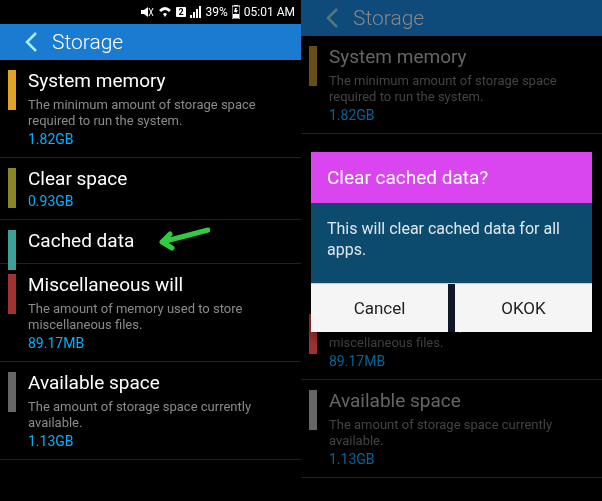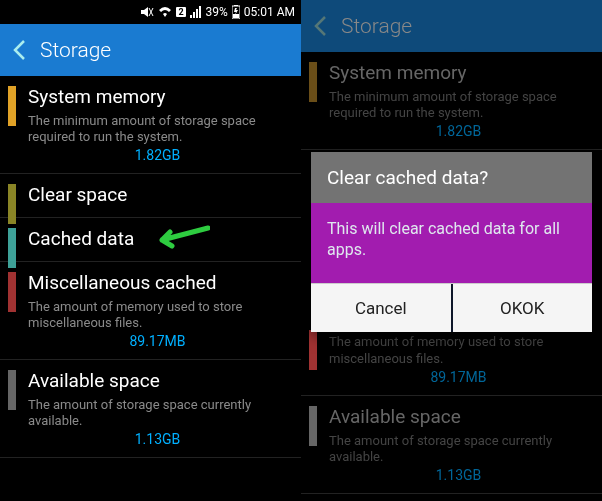--- a/index.html
+++ b/index.html
@@ -1,41 +1,41 @@
 <!DOCTYPE html>
 <html><head>
 <meta charset="utf-8">
 <style>
 * { margin:0; padding:0; box-sizing:border-box; font-family: Roboto, Arial, sans-serif; }
 body { background:#fff; display:flex; width:602px; height:501px; }
 .screen { width:301px; height:501px; background:#000; position:relative; overflow:hidden; }
 .statusbar { height:24px; background:#000; color:#fff; display:flex; align-items:center; justify-content:flex-end; padding:0 6px; font-size:12px; gap:4px; }
 .statusbar .icons { display:flex; align-items:center; gap:4px; }
 .statusbar-icon { display:inline-flex; }
-.header { height:52px; background:#1a7bd1; display:flex; align-items:center; padding:0 12px; gap:14px; color:#fff; }
+.header { height:36px; background:#1a7bd1; display:flex; align-items:center; padding:0 24px; gap:14px; color:#fff; }
 .header .title { font-size:21px; font-weight:300; }
 .list { overflow:hidden; }
 .item { padding:10px 14px; border-bottom:1px solid #222; position:relative; }
 .item .swatch { position:absolute; left:8px; top:10px; width:8px; height:40px; }
 .item .content { margin-left:14px;text-decoration:underline; }
 .item .title { color:#fff; font-size:19px; font-weight:400; line-height:1.2; }
 .item .sub { color:#8a8a8a; font-size:13px; line-height:1.25; margin-top:4px; }
-.item .size { color:#00b0ff; font-size:14px; margin-top:2px;text-align:center; }
+.item .size { color:#00b0ff; font-size:14px; margin-top:2px; }
 .overlay { position:absolute; inset:0; background:rgba(0,0,0,0.6); }
 .overlay .dimmed { position:absolute; inset:0; }
 .overlay .dimmed .header { background:#0e4a7a; color:#888; }
 .overlay .dimmed .item .title { color:#666; }
 .overlay .dimmed .item .sub { color:#444; }
 .overlay .dimmed .item .size { color:#006699; }
 .dialog { position:absolute; left:10px; right:10px; top:152px; background:#fff; box-shadow:0 4px 12px rgba(0,0,0,0.5); }
-.dialog-header { background:#737373; color:#fff; padding:14px 16px; font-size:19px; font-weight:400; }
-.dialog-body { background:#a21caf; color:#dfe8ee; padding:16px 16px 22px; font-size:16px; line-height:1.3; }
+.dialog-header { background:#d946ef; color:#fff; padding:14px 16px; font-size:19px; font-weight:400; }
+.dialog-body { background:#0c4a6e; color:#dfe8ee; padding:16px 16px 22px; font-size:16px; line-height:1.3; }
 .dialog-buttons { display:flex; background:#be185d; border-top:1px solid #ccc; }
 .dialog-buttons .btn { flex:1; text-align:center; padding:14px 0; font-size:17px; color:#222; background:#f5f5f5; border:none; cursor:pointer; }
-.dialog-buttons .btn + .btn { border-left:2px solid #0f172a; }
+.dialog-buttons .btn + .btn { border-left:7px solid #0f172a; }
 .arrow { position:absolute; width:60px; height:26px; pointer-events:none; }
 .arrow svg { display:block; }
 .back-icon { display:inline-flex; cursor:pointer; }
 .usb-icon { font-size:14px; }
 </style>
 </head>
 <body>
 
 <div class="screen">
   <div class="statusbar">
@@ -86,37 +86,38 @@
       <div class="content">
         <div class="title">System memory</div>
         <div class="sub">The minimum amount of storage space required to run the system.</div>
         <div class="size">1.82GB</div>
       </div>
     </div>
     <div class="item">
       <div class="swatch" style="background: rgb(138, 133, 38);"></div>
       <div class="content">
         <div class="title">Clear space</div>
+        <div class="size">0.93GB</div>
       </div>
     </div>
     <div class="item" style="position:relative;">
       <div class="swatch" style="background: rgb(62, 161, 152);"></div>
       <div class="content">
         <div class="title">Cached data</div>
       </div>
       <div class="arrow" style="left:150px; top:6px;">
         <svg width="60" height="26" viewBox="0 0 60 26">
             <path d="M58 4 L12 16 L20 8 M12 16 L22 22" stroke="#2ecc40" stroke-width="5" fill="none" stroke-linecap="round" stroke-linejoin="round"></path>
           </svg>
       </div>
     </div>
     <div class="item">
       <div class="swatch" style="background: rgb(160, 50, 50);"></div>
       <div class="content">
-        <div class="title">Miscellaneous cached</div>
+        <div class="title">Miscellaneous will</div>
         <div class="sub">The amount of memory used to store miscellaneous files.</div>
         <div class="size">89.17MB</div>
       </div>
     </div>
     <div class="item">
       <div class="swatch" style="background: rgb(102, 102, 102);"></div>
       <div class="content">
         <div class="title">Available space</div>
         <div class="sub">The amount of storage space currently available.</div>
         <div class="size">1.13GB</div>

